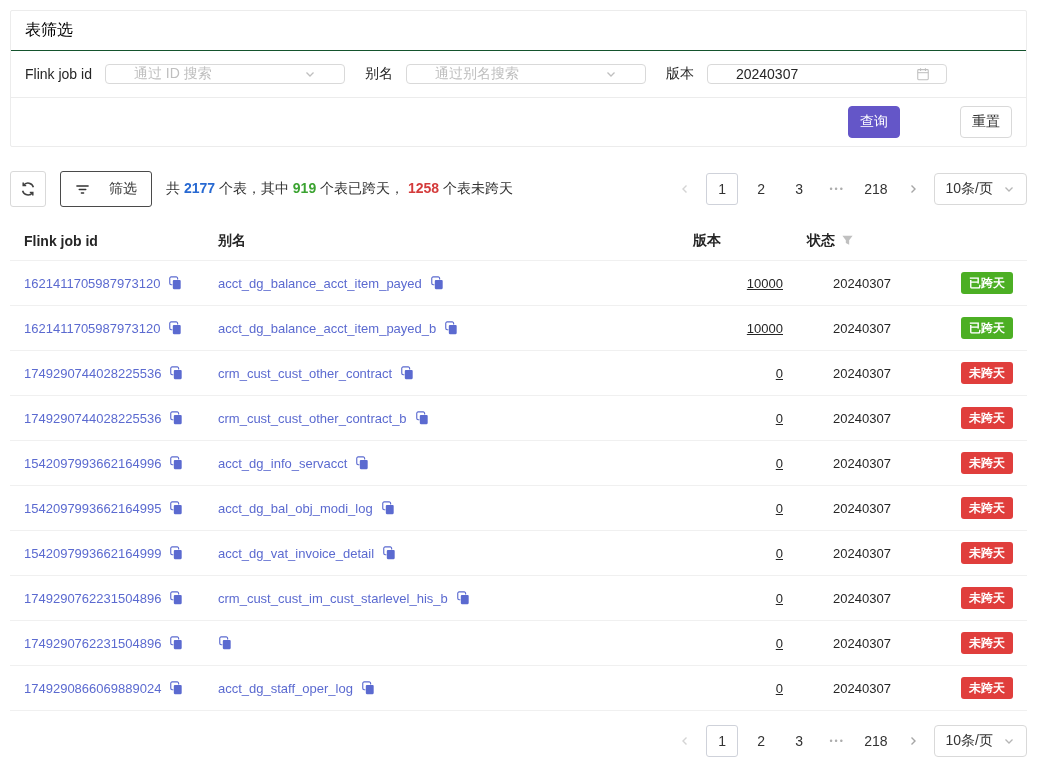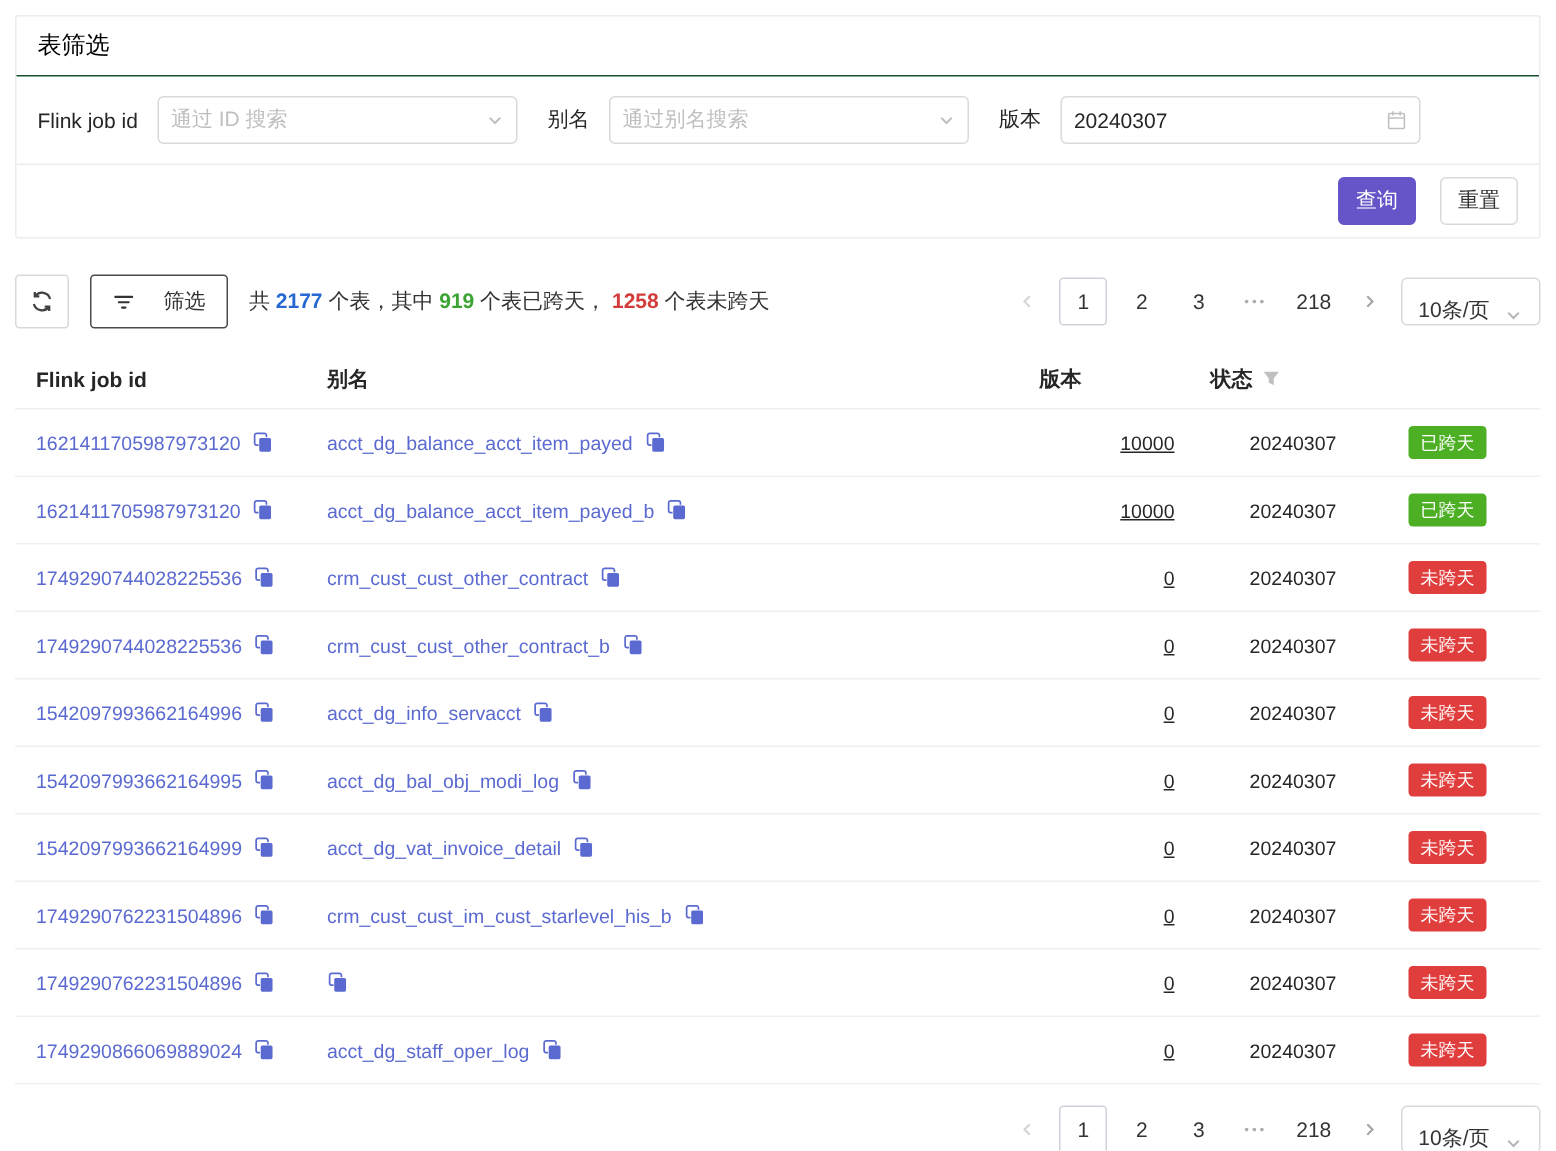--- a/index.html
+++ b/index.html
@@ -11,35 +11,35 @@
   }
   .page { padding:10px; }
 
   
   .card { border:1px solid #ececec; border-radius:2px; background:#fff; }
   .card-title { padding:9px 14px; border-bottom:1px solid #14532d; font-size:16px; color:#000000; }
   .filter-row { display:flex; align-items:center; gap:20px; padding:13px 14px; border-bottom:1px solid #ececec; }
   .field { display:flex; align-items:center; gap:13px; }
   .field-label { color:#262626; white-space:nowrap; }
   .control {
-    width:240px; height:32px; border:1px solid #d9d9d9; border-radius:4px;
+    width:240px; height:20px; border:1px solid #d9d9d9; border-radius:4px;
     display:flex; align-items:center; justify-content:space-between;
-    padding:0 8px; background:#fff; cursor:pointer;
+    padding:0 28px; background:#fff; cursor:pointer;
   }
   .placeholder { color:#bfbfbf; font-size:14px; }
   .suffix-icon { color:#bfbfbf; display:flex; align-items:center; }
   .control input {
     border:none; outline:none; width:180px; font-size:14px; color:#262626;
     font-family:"Liberation Sans","DejaVu Sans",sans-serif; background:transparent;
   }
   .actions-row { display:flex; justify-content:flex-end; align-items:center; gap:16px; padding:8px 14px; }
   .btn {
     height:32px; padding:0 11px; border-radius:4px; border:1px solid #d9d9d9;
     background:#fff; font-size:14px; color:#333; cursor:pointer;
-    font-family:inherit; display:inline-flex; align-items:center;
+    font-family:inherit; display:inline-flex; align-items:center;margin-left:44px;
   }
   .btn-primary { background:var(--accent,#6456c8); border-color:var(--accent,#6456c8); color:#fff; }
 
   
   .toolbar { display:flex; align-items:center; gap:14px; margin-top:24px; }
   .icon-btn {
     width:36px; height:36px; border:1px solid #d9d9d9; border-radius:3px; background:#fff;
     display:flex; align-items:center; justify-content:center; color:#404040; cursor:pointer;
   }
   .filter-btn {
@@ -62,41 +62,41 @@
   .page-chev.prev { color:#d4d4d4; }
   .page-chev.next { color:#a6a6a6; }
   .page-item {
     min-width:30px; height:30px; padding:0 4px; display:flex; align-items:center; justify-content:center;
     border-radius:3px; color:#333; cursor:pointer; background:#fff;
   }
   .page-item.active { border:1px solid #cfd2da; width:32px; height:32px; }
   .page-item.ellipsis { color:#adadad; font-size:9px; letter-spacing:2px; }
   .size-select {
     height:32px; border:1px solid #d9d9d9; border-radius:4px; background:#fff;
-    display:flex; align-items:flex-end; gap:10px; padding:0 11px; cursor:pointer; color:#333;
+    display:flex; align-items:center; gap:10px; padding:0 11px; cursor:pointer; color:#333;
   }
   .size-select .suffix-icon { color:#b5b5b5; }
 
   
   .table { margin-top:14px; }
   .thead, .trow {
     display:grid; grid-template-columns:194px 1fr 200px 110px 96px;
     align-items:center; padding:0 14px;
   }
   .thead { height:40px; border-bottom:1px solid #f0f0f0; }
   .hcell { font-weight:700; color:#262626; font-size:14px; display:flex; align-items:center; }
   .h-priority { justify-content:flex-end; gap:4px; cursor:pointer; }
   .h-version { justify-content:center; }
   .h-status { gap:6px; }
   .sort-icon, .funnel-icon { display:flex; align-items:center; cursor:pointer; }
   .trow { height:45px; border-bottom:1px solid #f0f0f0; }
   .cell { display:flex; align-items:center; gap:8px; font-size:13px; color:#262626; }
   .cell-priority { justify-content:flex-end; padding-right:24px;text-decoration:underline; }
   .cell-version { justify-content:center; }
-  .cell-status { justify-content:center; }
+  .cell-status { justify-content:flex-end;font-weight:bold; }
   .link { color:var(--link,#5b6ad0); text-decoration:none; cursor:pointer; }
   .copy-btn { color:var(--link,#5b6ad0); display:flex; align-items:center; cursor:pointer; }
   .badge {
     color:#fff; font-size:12px; line-height:1; padding:5px 8px; border-radius:3px; white-space:nowrap;
   }
   .badge.success { background:var(--success,#4caf24); }
   .badge.danger { background:var(--danger,#e03e3c); }
 
   .bottom-pager { display:flex; justify-content:flex-end; margin-top:14px; }
 </style>

